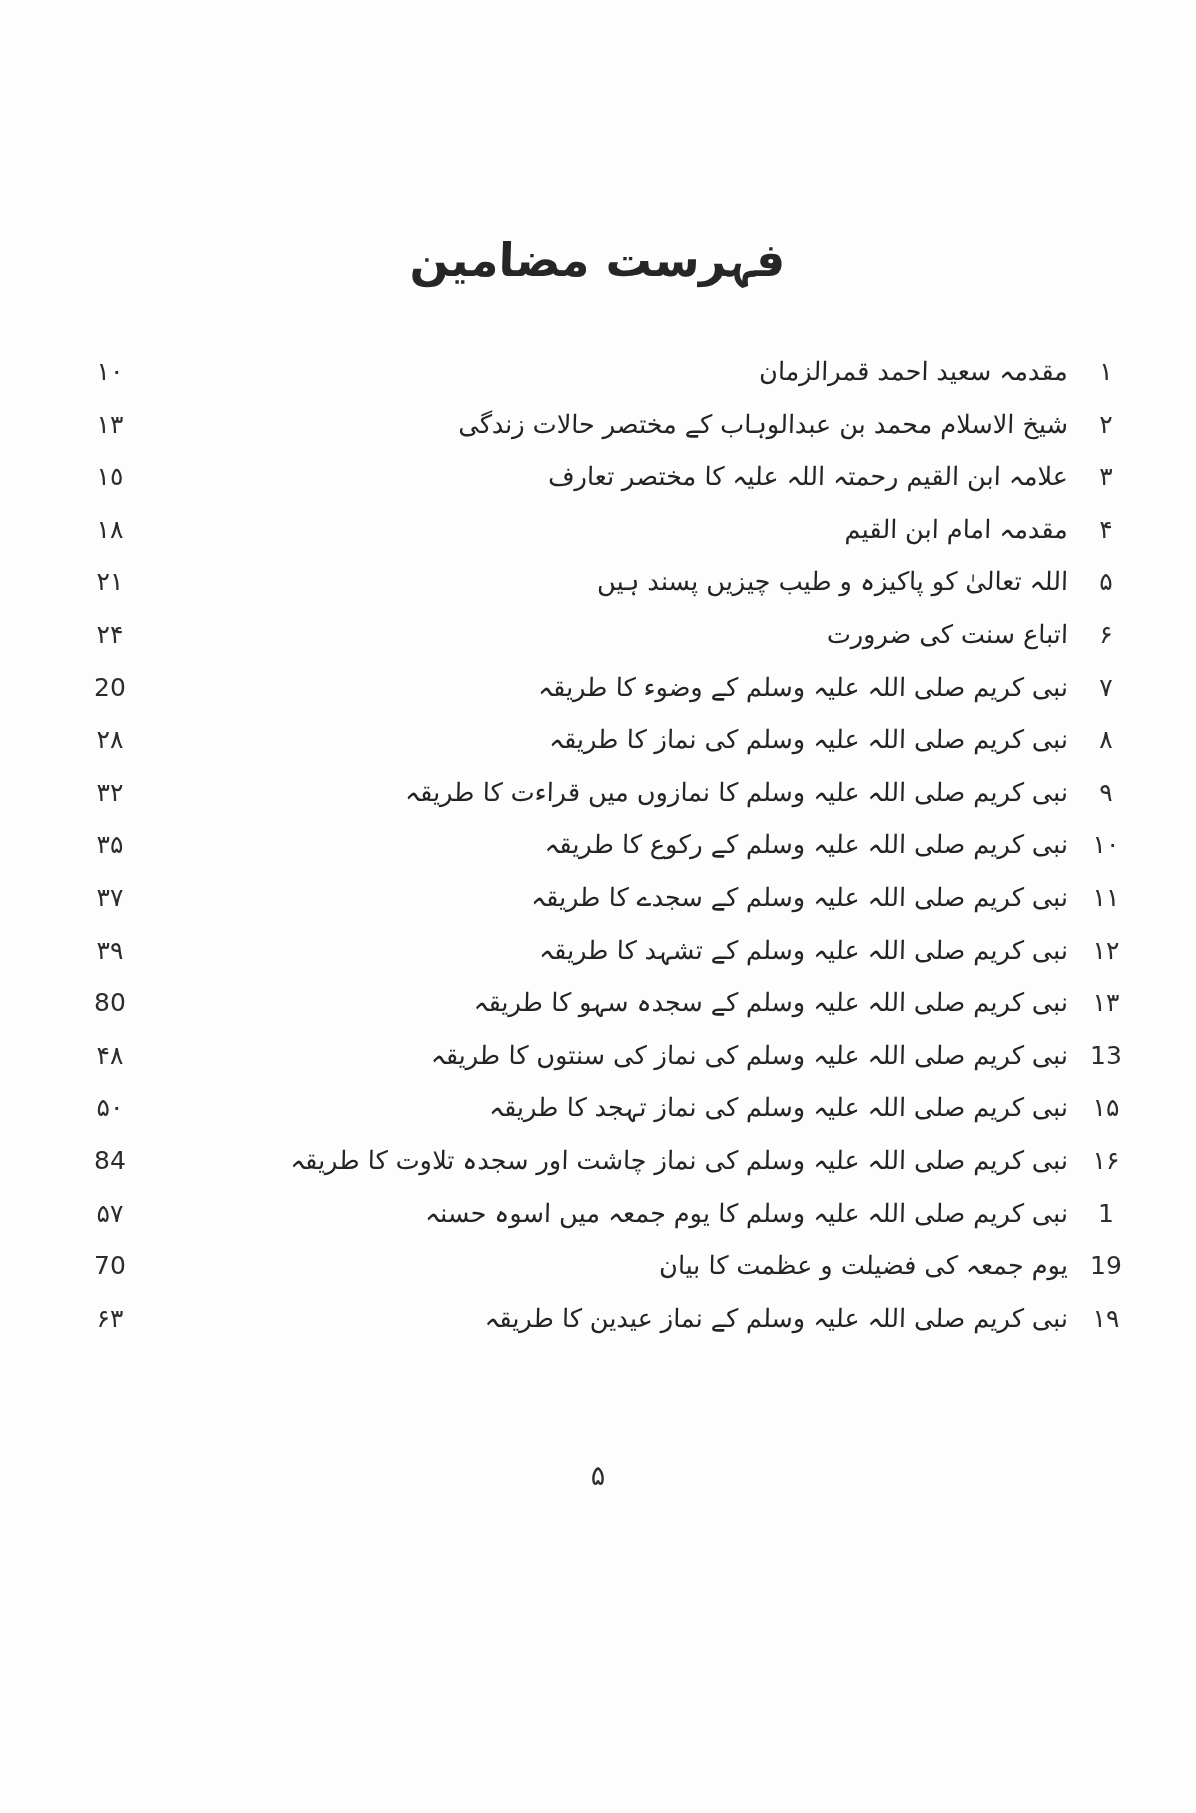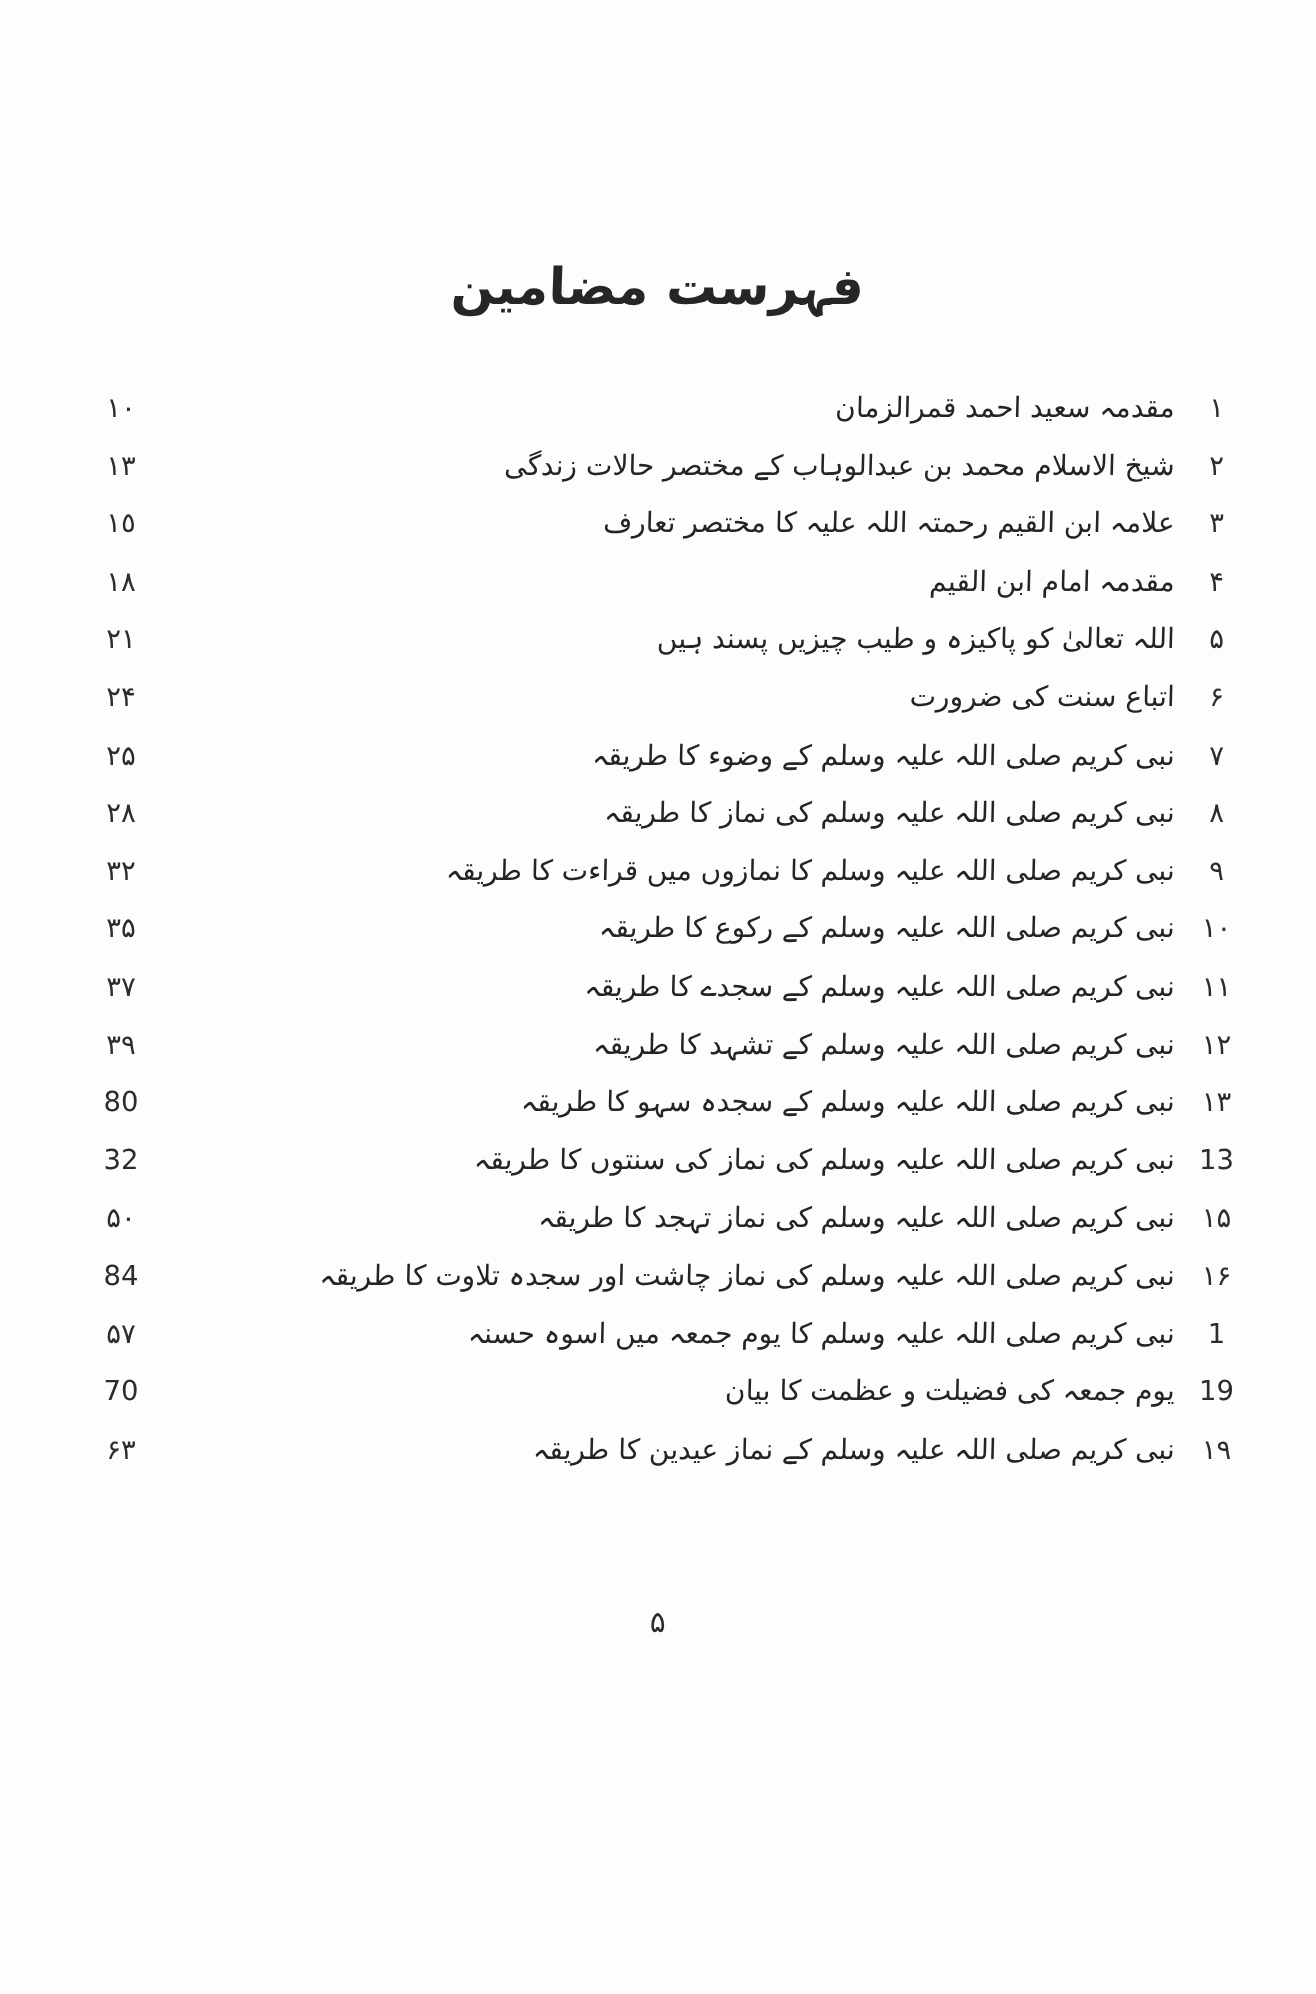--- a/index.html
+++ b/index.html
@@ -149,21 +149,21 @@
 
   <div class="toc-row">
     <div class="col-serial">۶</div>
     <div class="col-title">اتباع سنت کی ضرورت</div>
     <div class="col-page">٢۴</div>
   </div>
 
   <div class="toc-row">
     <div class="col-serial">۷</div>
     <div class="col-title">نبی کریم صلی اللہ علیہ وسلم کے وضوء کا طریقہ</div>
-    <div class="col-page">٢۵</div>
+    <div class="col-page">20</div>
   </div>
 
   <div class="toc-row">
     <div class="col-serial">۸</div>
     <div class="col-title">نبی کریم صلی اللہ علیہ وسلم کی نماز کا طریقہ</div>
     <div class="col-page">٢۸</div>
   </div>
 
   <div class="toc-row">
     <div class="col-serial">۹</div>
@@ -191,21 +191,21 @@
 
   <div class="toc-row">
     <div class="col-serial">١٣</div>
     <div class="col-title">نبی کریم صلی اللہ علیہ وسلم کے سجدہ سہو کا طریقہ</div>
     <div class="col-page">80</div>
   </div>
 
   <div class="toc-row">
     <div class="col-serial">13</div>
     <div class="col-title">نبی کریم صلی اللہ علیہ وسلم کی نماز کی سنتوں کا طریقہ</div>
-    <div class="col-page">32</div>
+    <div class="col-page">۴۸</div>
   </div>
 
   <div class="toc-row">
     <div class="col-serial">١۵</div>
     <div class="col-title">نبی کریم صلی اللہ علیہ وسلم کی نماز تہجد کا طریقہ</div>
     <div class="col-page">۵٠</div>
   </div>
 
   <div class="toc-row">
     <div class="col-serial">١۶</div>

